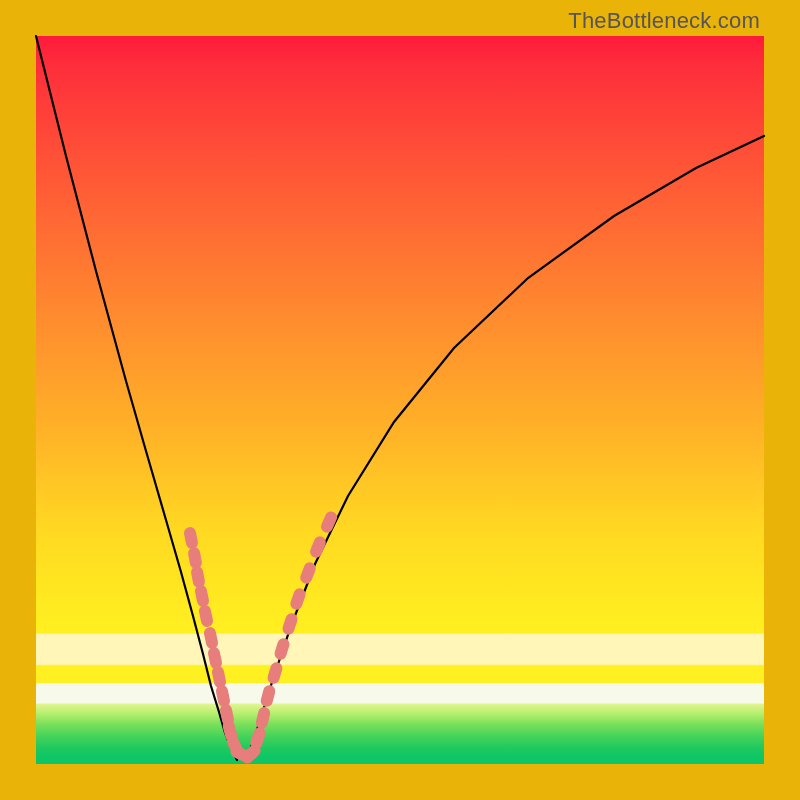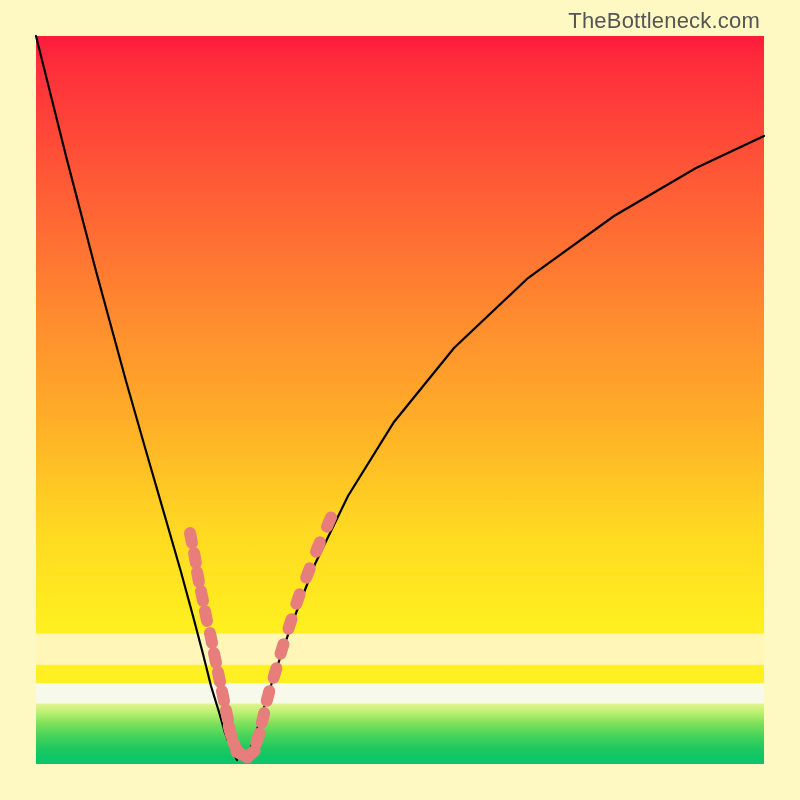--- a/index.html
+++ b/index.html
@@ -7,21 +7,21 @@
     padding: 0;
     width: 800px;
     height: 800px;
     background: #000;
     font-family: Arial, Helvetica, sans-serif;
   }
   .frame {
     position: relative;
     width: 800px;
     height: 800px;
-    background: #fef9c3;
+    background: #eab308;
   }
   .plot-bg {
     position: absolute;
     left: 36px;
     top: 36px;
     width: 728px;
     height: 728px;
     
     background: linear-gradient(
       to bottom,

